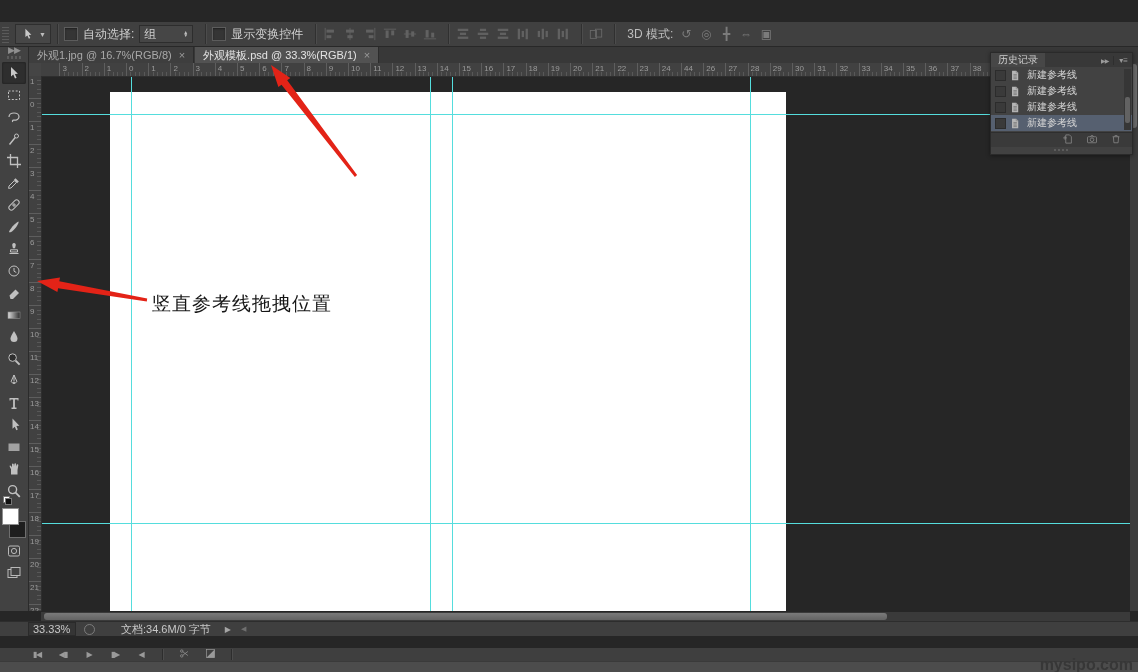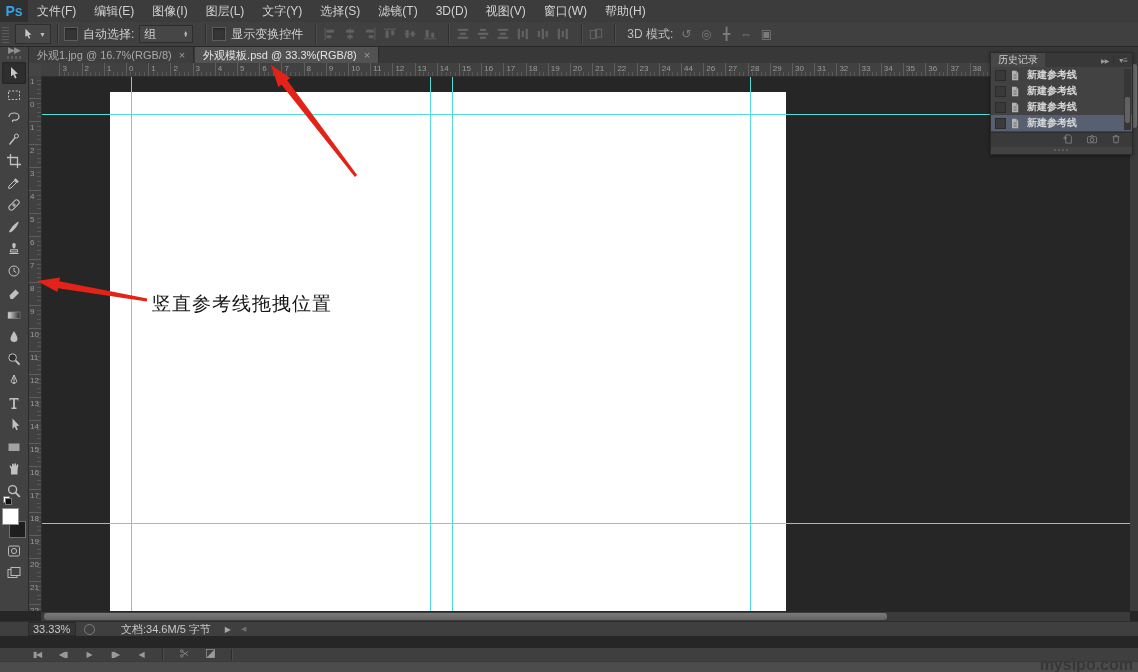--- a/index.html
+++ b/index.html
@@ -108,53 +108,37 @@
   .hist-header{height:14px;background:#383838;display:flex;align-items:center;}
   .hist-tab{background:#474747;color:#cfcfcf;font-size:10px;height:14px;line-height:14px;padding:0 7px;}
   .hist-hspace{flex:1;}
   .hist-coll{color:#9a9a9a;font-size:6px;letter-spacing:-1px;margin-right:5px;}
   .hist-menu{color:#9a9a9a;font-size:8px;margin-right:4px;border-left:1px solid #2e2e2e;padding-left:5px;}
   .hist-rows{position:relative;height:65px;}
   .hist-row{height:16px;display:flex;align-items:center;gap:5px;padding-left:4px;}
   .hist-row.selected{background:#566070;}
   .hist-check{width:9px;height:9px;background:#3a3a3a;border:1px solid #2c2c2c;}
   .hist-doc svg{width:11px;height:13px;display:block;}
-  .hist-label{color:#d6d6d6;font-size:10px;font-weight:bold;}
+  .hist-label{color:#d6d6d6;font-size:10px;}
   .hist-scroll{position:absolute;right:1px;top:2px;width:7px;height:61px;background:#363636;}
   .hist-sthumb{position:absolute;left:1px;top:28px;width:5px;height:26px;background:#626262;border-radius:2px;}
   .hist-footer{height:14px;background:#3a3a3a;border-top:1px solid #2e2e2e;display:flex;
                align-items:center;justify-content:flex-end;gap:12px;padding-right:10px;}
   .hist-footer svg{width:12px;height:12px;opacity:.85;}
   .hist-grip{height:6px;display:flex;align-items:center;justify-content:center;}
   .hist-grip i{width:16px;height:2px;
      background:repeating-linear-gradient(90deg,#5c5c5c 0 2px,transparent 2px 4px);}
   
   .overlay{position:absolute;left:0;top:0;width:1138px;height:672px;z-index:28;pointer-events:none;}
 </style>
 </head>
 <body>
 
 <div id="app">
 
-  <div class="menubar">
-    <div class="ps-logo">Ps</div>
-    <div id="menu-items" style="display:flex;">
-        <div class="menu-item">文件(F)</div>
-        <div class="menu-item">编辑(E)</div>
-        <div class="menu-item">图像(I)</div>
-        <div class="menu-item">图层(L)</div>
-        <div class="menu-item">文字(Y)</div>
-        <div class="menu-item">选择(S)</div>
-        <div class="menu-item">滤镜(T)</div>
-        <div class="menu-item">3D(D)</div>
-        <div class="menu-item">视图(V)</div>
-        <div class="menu-item">窗口(W)</div>
-        <div class="menu-item">帮助(H)</div>
-      </div>
-  </div>
 
   <div class="optionsbar">
     <div class="grip-v"></div>
     <div class="tool-preset">
       <span class="oicon">
           <svg viewBox="0 0 16 16">
             <path d="M5 2v9.5l2.3-1.9 1.7 3.9 1.6-.8-1.7-3.7 3-.2z" fill="#c8c8c8"></path>
           </svg>
         </span>
       <span style="font-size:7px;color:#bdbdbd;">▼</span>
@@ -284,21 +268,21 @@
       </div>
   </div>
 
   <div class="tabbar">
       <div id="doc-tabs" style="display:flex;align-items:flex-end;">
         <div class="doc-tab">
           <span>外观1.jpg @ 16.7%(RGB/8)</span>
           <span class="tab-close">×</span>
         </div>
         <div class="doc-tab active">
-          <span>外观模板.psd @ 33.3%(RGB/8)</span>
+          <span>外观模板.psd @ 33.3%(RGB/1)</span>
           <span class="tab-close">×</span>
         </div>
       </div>
     </div>
 
   <div class="toolbar">
     <div class="tb-collapse">▶▶</div>
     <div class="tb-grip"></div>
     <div id="tools">
         <div class="tool selected">
@@ -890,21 +874,21 @@
   <div class="vsb">
       <div class="vsb-thumb"></div>
     </div>
   <div class="hsb">
       <div class="hsb-thumb"></div>
     </div>
 
   <div class="statusbar">
     <div class="zoom-box">33.33%</div>
     <div class="status-circle"></div>
-    <div class="doc-size">文档:34.6M/5 字节</div>
+    <div class="doc-size">文档:34.6M/0 字节</div>
     <div class="status-flyout">▶</div>
     <div class="status-arrow2">◀</div>
   </div>
 
   <div class="tl-controls">
     <div style="width:24px;"></div>
     <div id="tl-buttons" style="display:flex;align-items:center;">
         <span class="tl-btn">▮◀</span>
         <span class="tl-btn">◀▮</span>
         <span class="tl-btn">▶</span>

